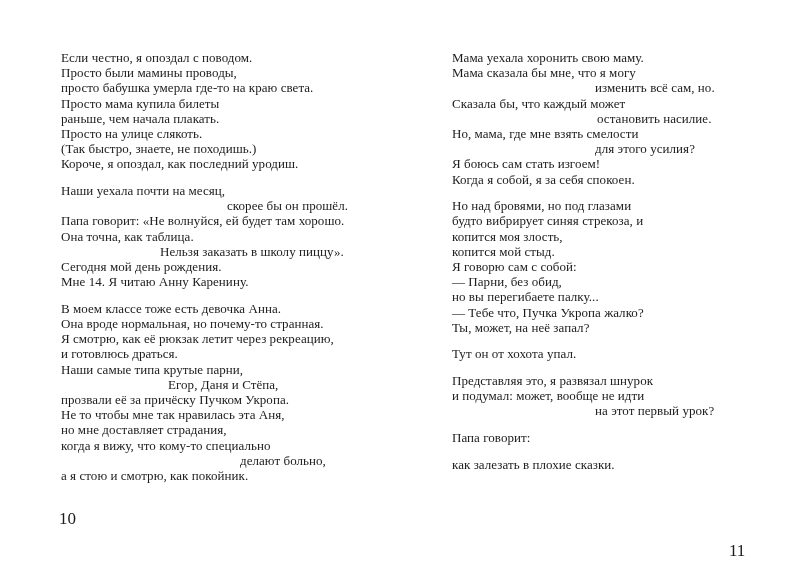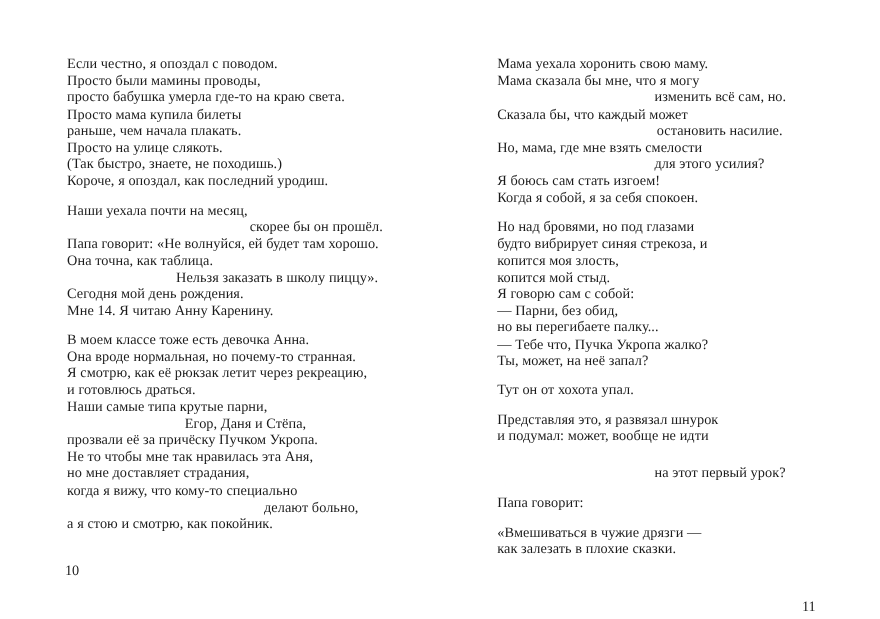--- a/index.html
+++ b/index.html
@@ -28,21 +28,21 @@
     height: 15.2px;
     white-space: nowrap;
     letter-spacing: 0.05px;
   }
   .blank {
     height: 11.5px;
   }
   .page-num {
     position: absolute;
     top: 511px;
-    font-size: 13px;
+    font-size: 17px;
     line-height: 15px;
   }
   .page-num-left  { left: 59px;  }
   .page-num-right { left: 729px; margin-top: 32px; }
 </style>
 </head>
 <body>
 
 <div class="spread">
   <div class="page-half">
@@ -98,22 +98,21 @@
         <div class="line">Я говорю сам с собой:</div>
         <div class="line">— Парни, без обид,</div>
         <div class="line">но вы перегибаете палку...</div>
         <div class="line">— Тебе что, Пучка Укропа жалко?</div>
         <div class="line">Ты, может, на неё запал?</div>
         <div class="line blank"></div>
         <div class="line">Тут он от хохота упал.</div>
         <div class="line blank"></div>
         <div class="line">Представляя это, я развязал шнурок</div>
         <div class="line">и подумал: может, вообще не идти</div>
-        <div class="line" style="padding-left: 143px; margin-top: 19px;">на этот первый урок?</div>
+        <div class="line" style="padding-left: 143px;">на этот первый урок?</div>
         <div class="line blank"></div>
         <div class="line">Папа говорит:</div>
         <div class="line blank"></div>
-        <div class="line">«Вмешиваться в чужие дрязги —</div>
         <div class="line">как залезать в плохие сказки.</div>
       </div>
     <div class="page-num page-num-right">11</div>
   </div>
 </div>
 
 </body></html>

